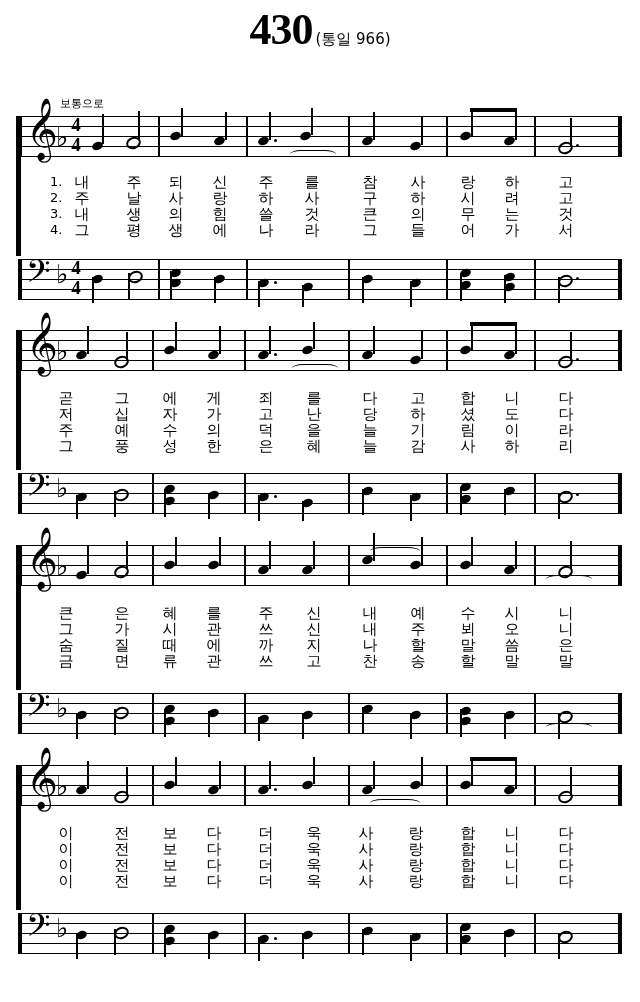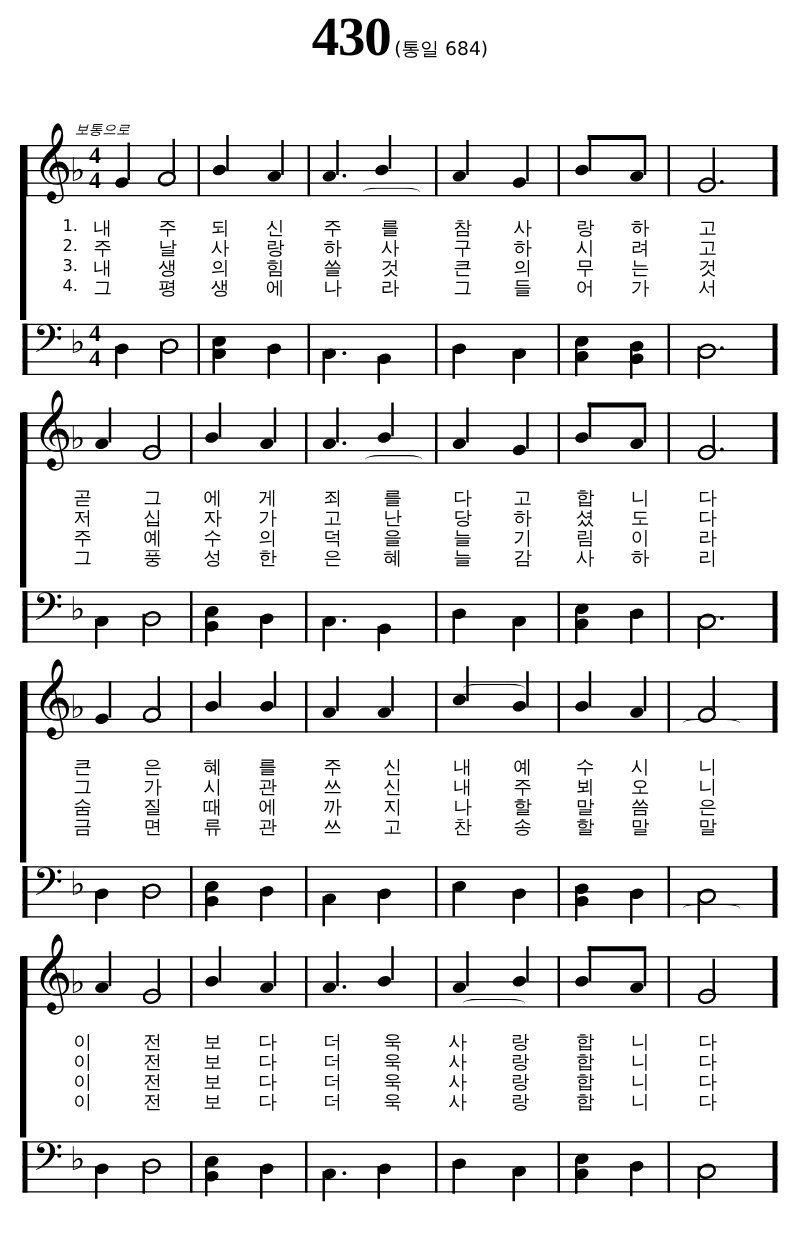--- a/index.html
+++ b/index.html
@@ -53,21 +53,20 @@
     margin-left: 3px;
     line-height: 1;
   }
 
   
   .tempo {
     position: absolute;
     left: 60px; top: 96px;
     font-family: "DejaVu Sans", sans-serif;
     font-size: 11px;
-    font-style: italic;
   }
 
   
   .system {
     position: absolute;
     left: 18px;
     width: 604px;
   }
   .sys1 { top: 116px; }
   .sys2 { top: 330px; }
@@ -211,21 +210,21 @@
   .lyr3 { top: 605px; }
   .lyr4 { top: 825px; }
 </style>
 </head>
 <body>
 
 <div class="page">
 
   <div class="header">
     <span class="hymn-number">430</span>
-    <span class="hymn-alt">(통일 684)</span>
+    <span class="hymn-alt">(통일 966)</span>
   </div>
 
   <div class="tempo">보통으로</div>
 
   <div class="system sys1">
 
     <div class="staff">
       <div class="line"></div>
       <div class="line"></div>
       <div class="line"></div>

